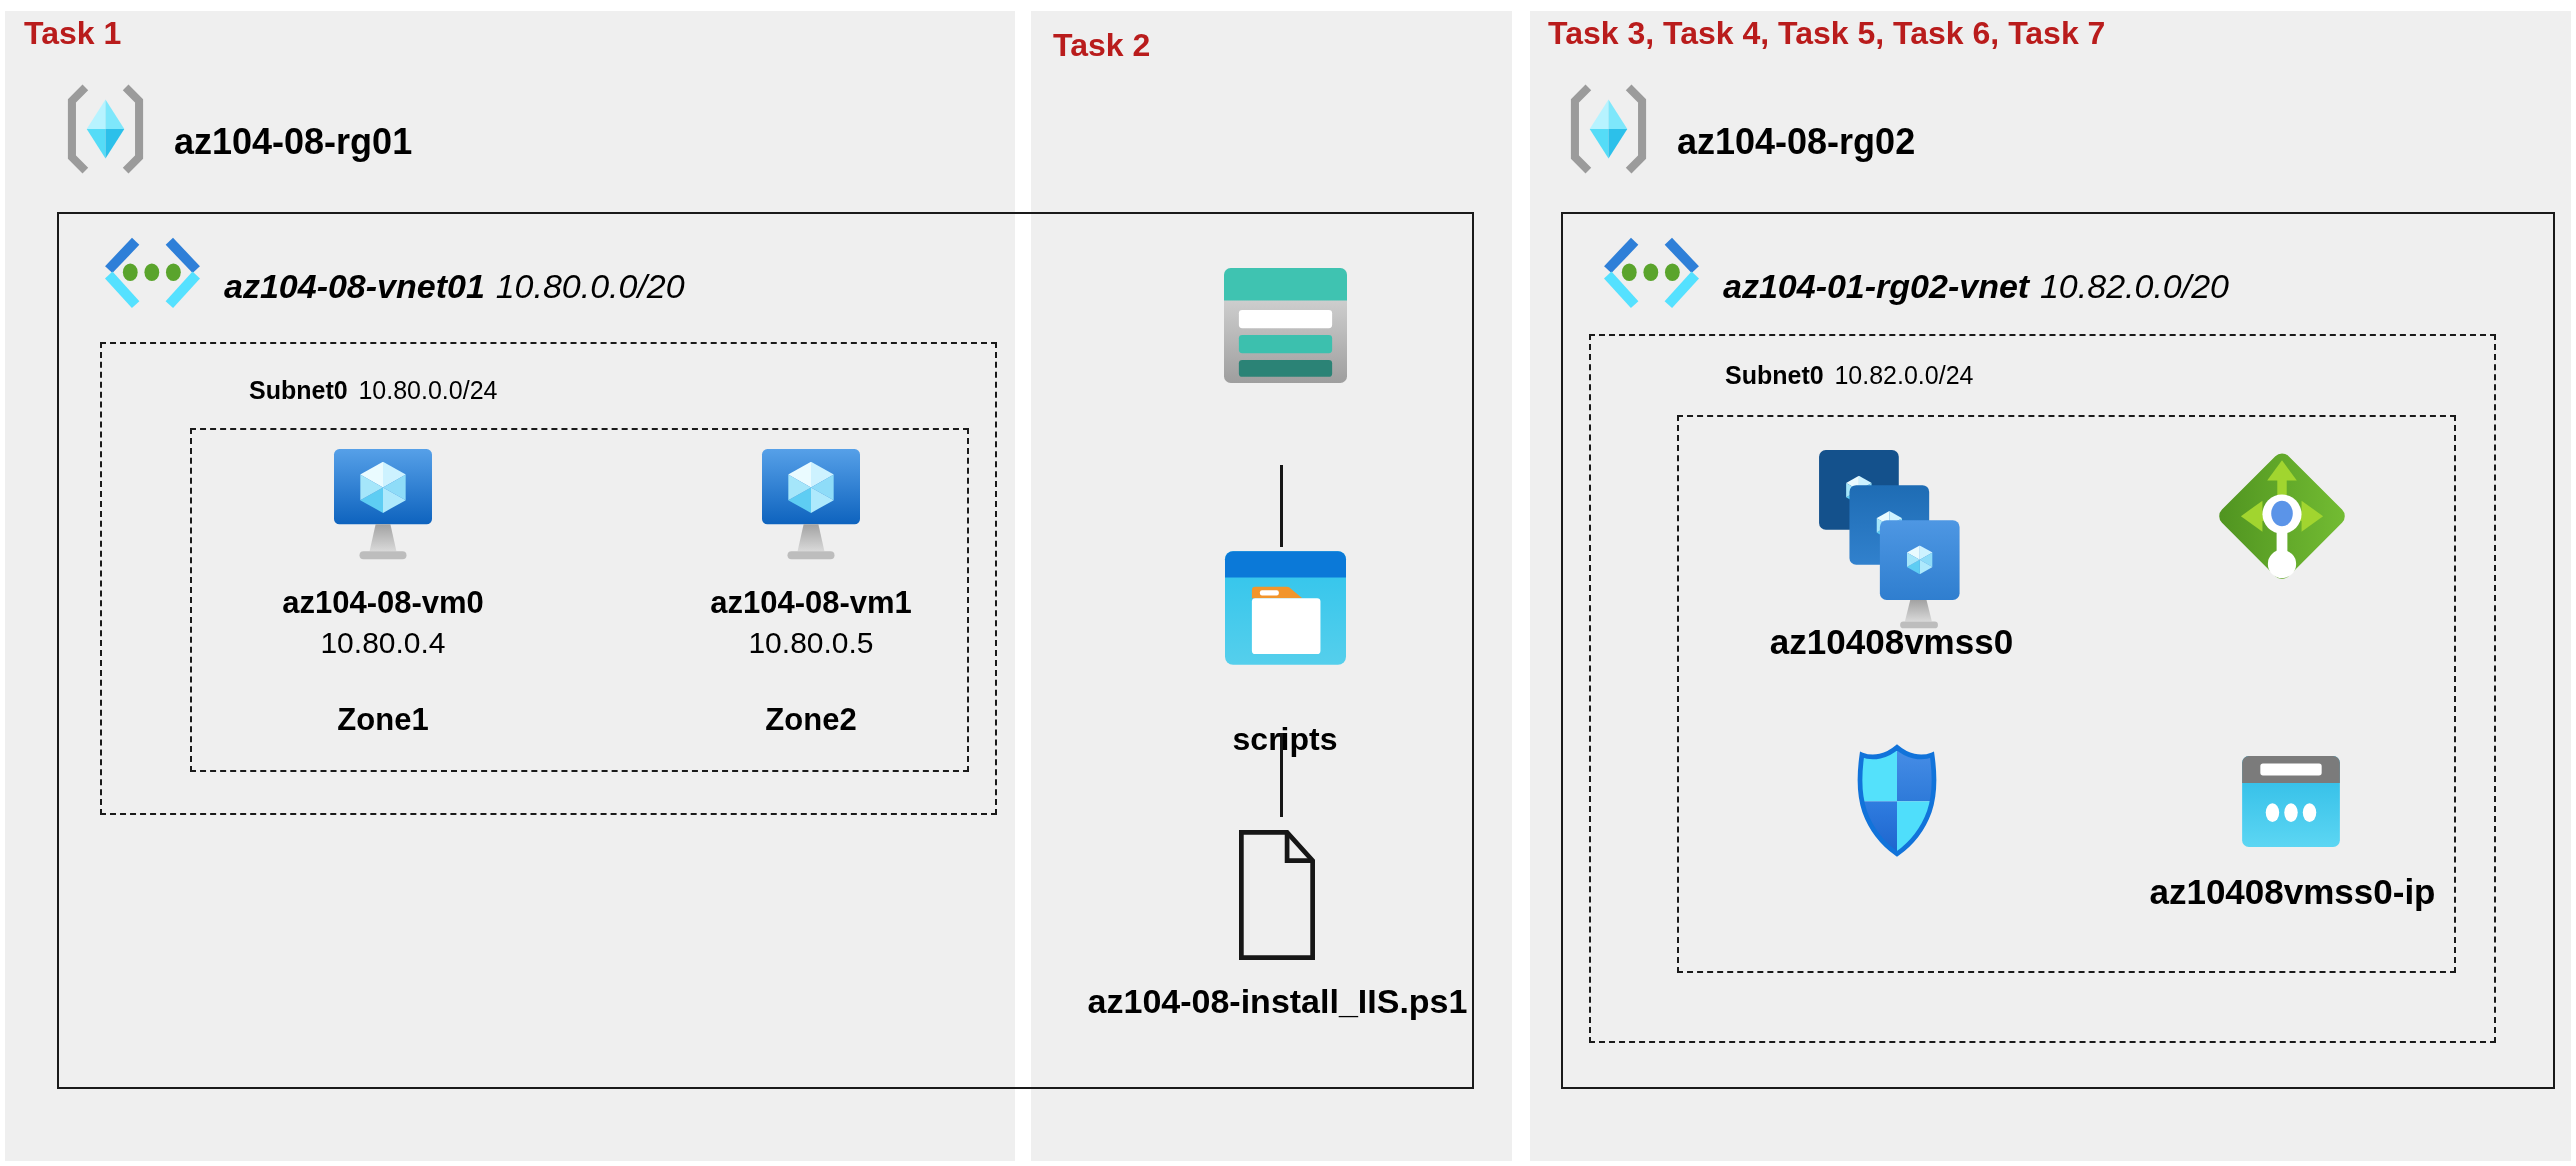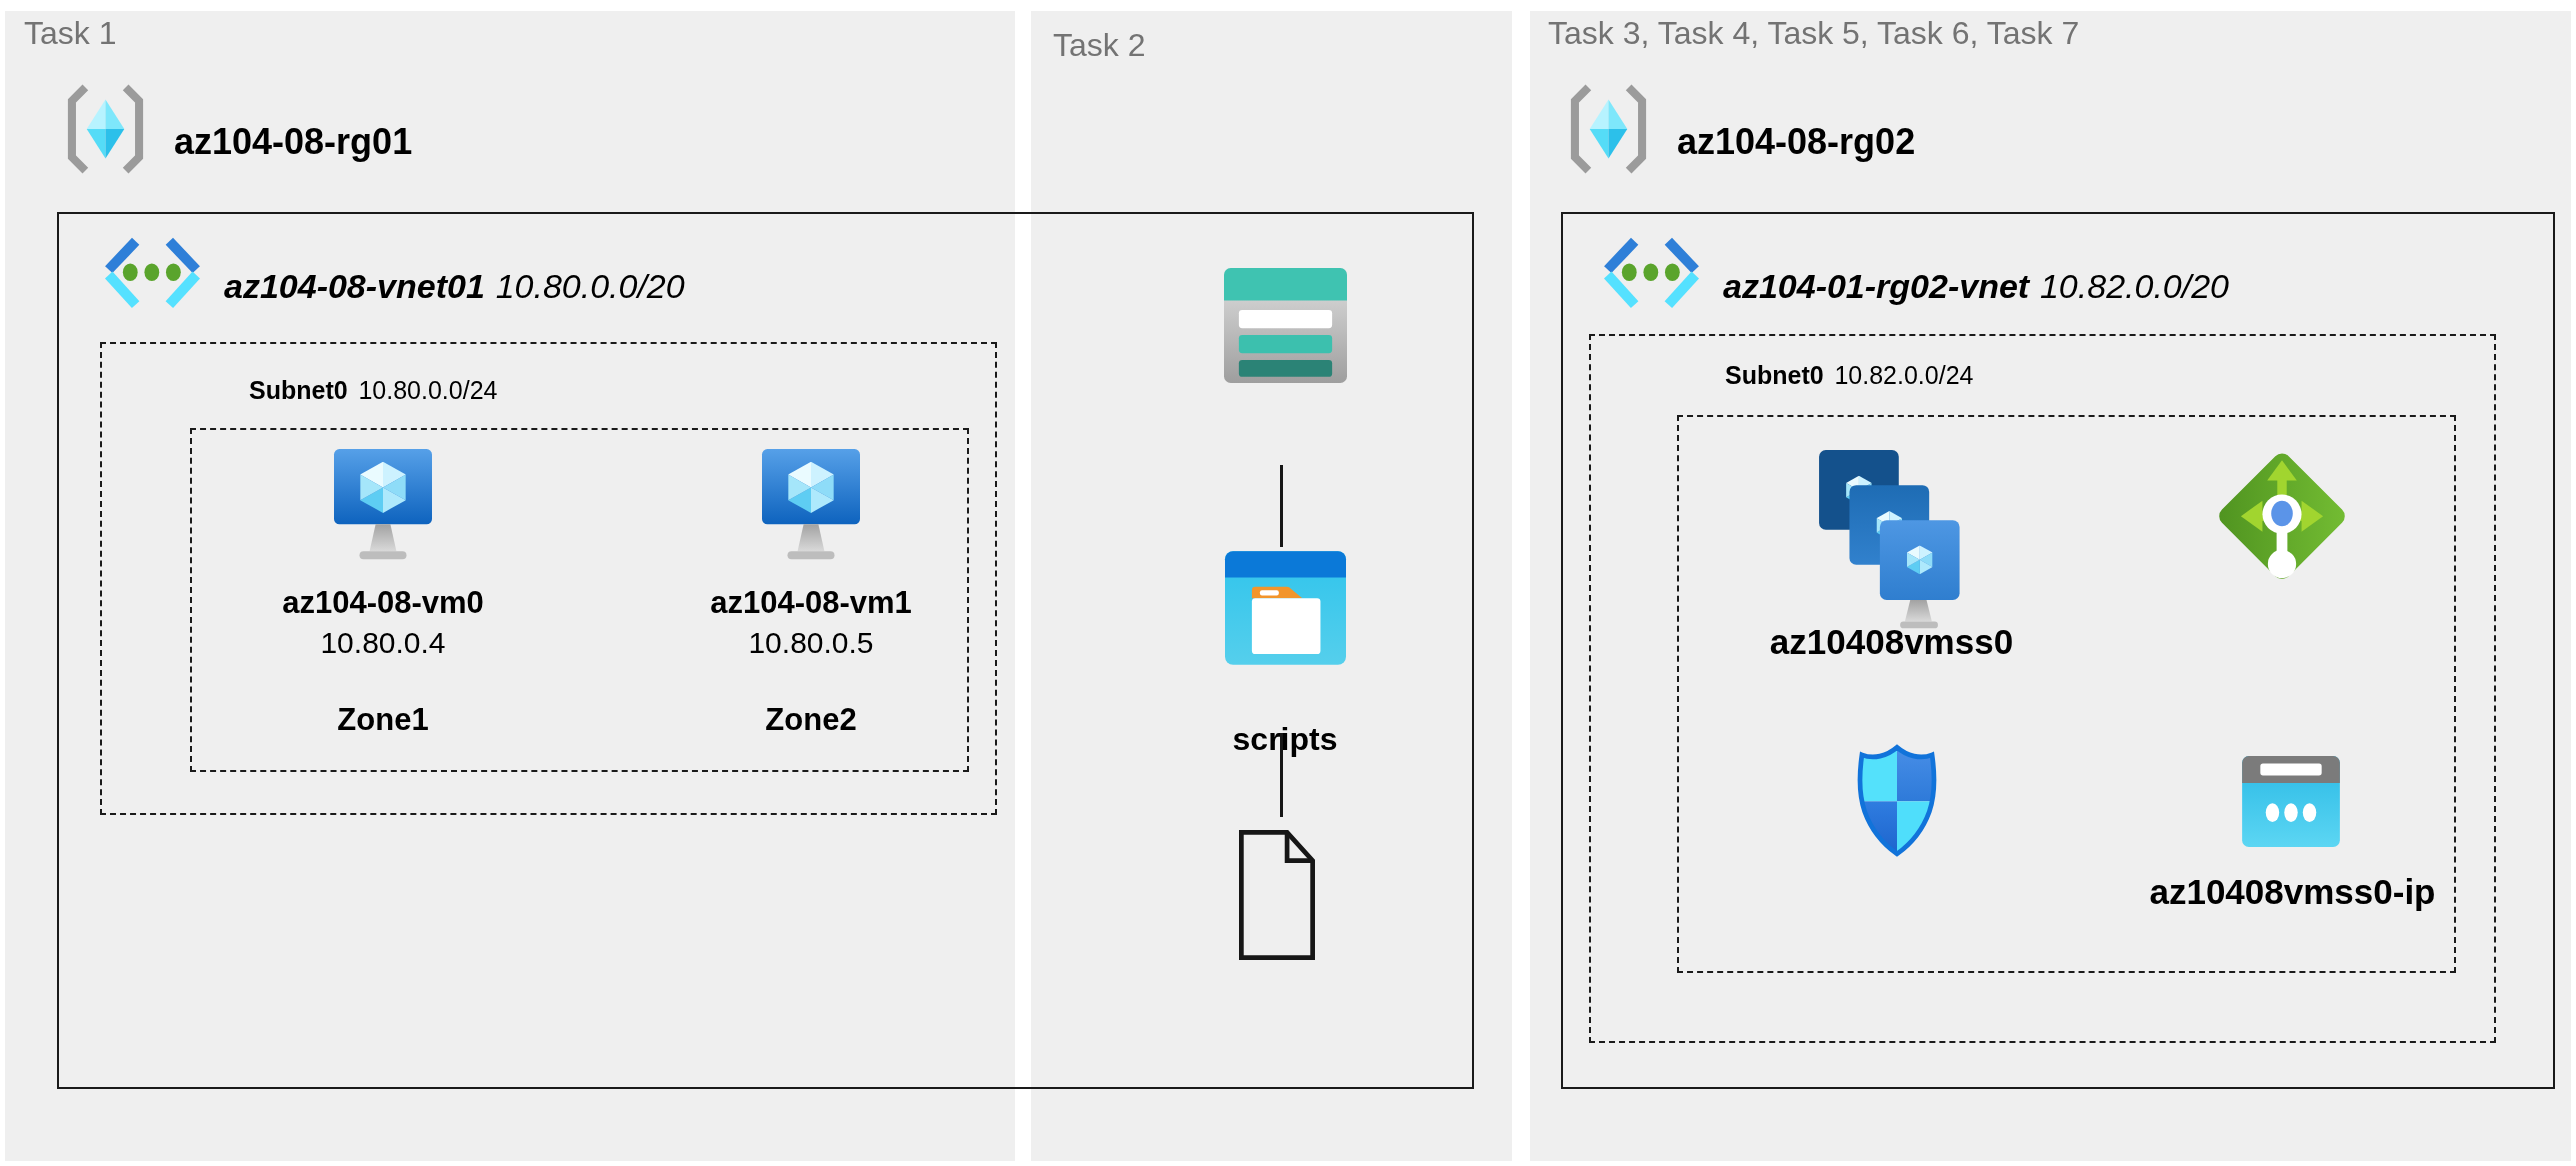--- a/index.html
+++ b/index.html
@@ -1,19 +1,19 @@
 <!DOCTYPE html>
 <html style="font-size:10.8px"><head>
 <meta charset="utf-8">
 <style>
   html,body{margin:0;padding:0;background:#ffffff;}
   #canvas{position:relative;width:2576px;height:1166px;background:#ffffff;
           font-family:"Liberation Sans","DejaVu Sans",sans-serif;color:#000;overflow:hidden;}
   .panel{position:absolute;background:#efefef;}
-  .title{position:absolute;font-size:32px;font-weight:normal;color:#737373;white-space:nowrap;}
+  .title{position:absolute;font-size:32px;font-weight:bold;color:#b91c1c;white-space:nowrap;}
   .rg-label{position:absolute;font-size:36px;font-weight:bold;white-space:nowrap;}
   .vnet-label{position:absolute;font-size:34px;font-weight:bold;white-space:nowrap;font-style:italic;}
   .subnet-label{position:absolute;font-size:25px;font-weight:bold;white-space:nowrap;margin-left:40px;}
   .cidr{font-weight:400;margin-left:10.8px;}
   .solid-box{position:absolute;border:2.7px solid #1a1a1a;box-sizing:border-box;}
   .dash-box{position:absolute;border:2.7px dashed #1a1a1a;box-sizing:border-box;}
   .cLbl{position:absolute;text-align:center;white-space:nowrap;}
   .vm-name{font-size:31px;font-weight:bold;}
   .vm-ip{font-size:30px;font-weight:400;}
   .vm-zone{font-size:31px;font-weight:bold;}
@@ -173,20 +173,21 @@
     <rect x="40" y="70" width="102" height="83" rx="5" fill="#ffffff"></rect>
   </svg>
   <div class="cLbl scripts-label" style="left:1150px;top:681px;width:270px;">scripts</div>
 
   <div class="connector" style="left:1280px;top:733px;height:84px;"></div>
 
   <svg style="left:1238px;top:829px;" width="78" height="132" viewBox="0 0 116 196">
     <path d="M5,5 h68 l38,42 v144 h-106 z" fill="none" stroke="#161616" stroke-width="7"></path>
     <path d="M73,5 v42 h38" fill="none" stroke="#161616" stroke-width="7"></path>
   </svg>
+  <div class="cLbl ps1-label" style="left:1075px;top:982px;width:405px;">az104-08-install_IIS.ps1</div>
 
   <svg style="left:1601px;top:237px;" width="101" height="76" viewBox="0 0 150 112">
     <line x1="50" y1="6" x2="10" y2="48" stroke="#2e7fd8" stroke-width="15"></line>
     <line x1="10" y1="56" x2="50" y2="100" stroke="#55e1ff" stroke-width="15"></line>
     <line x1="100" y1="6" x2="140" y2="48" stroke="#2e7fd8" stroke-width="15"></line>
     <line x1="140" y1="56" x2="100" y2="100" stroke="#55e1ff" stroke-width="15"></line>
     <ellipse cx="42" cy="52" rx="11" ry="13" fill="#5aa42c"></ellipse>
     <ellipse cx="74" cy="52" rx="11" ry="13" fill="#5aa42c"></ellipse>
     <ellipse cx="106" cy="52" rx="11" ry="13" fill="#5aa42c"></ellipse>
   </svg>

